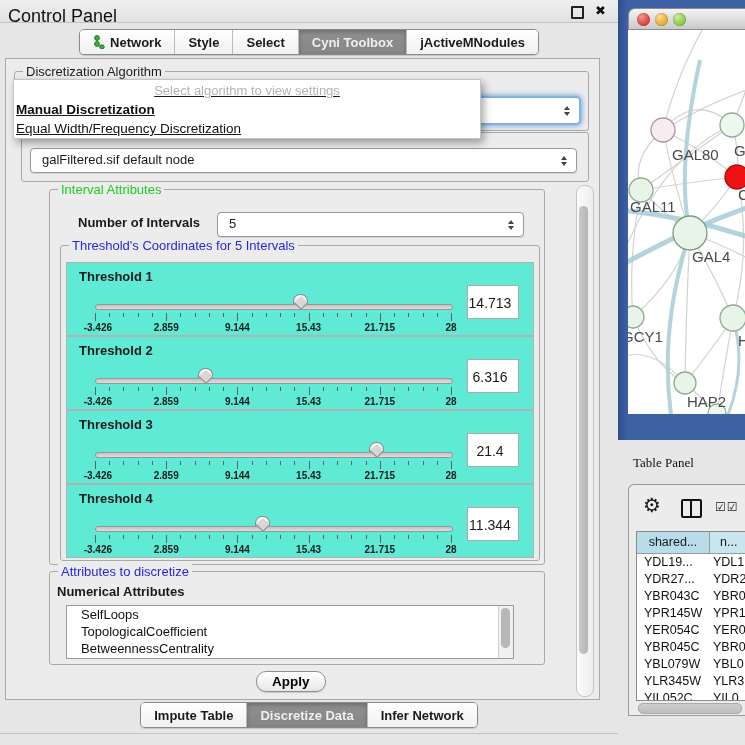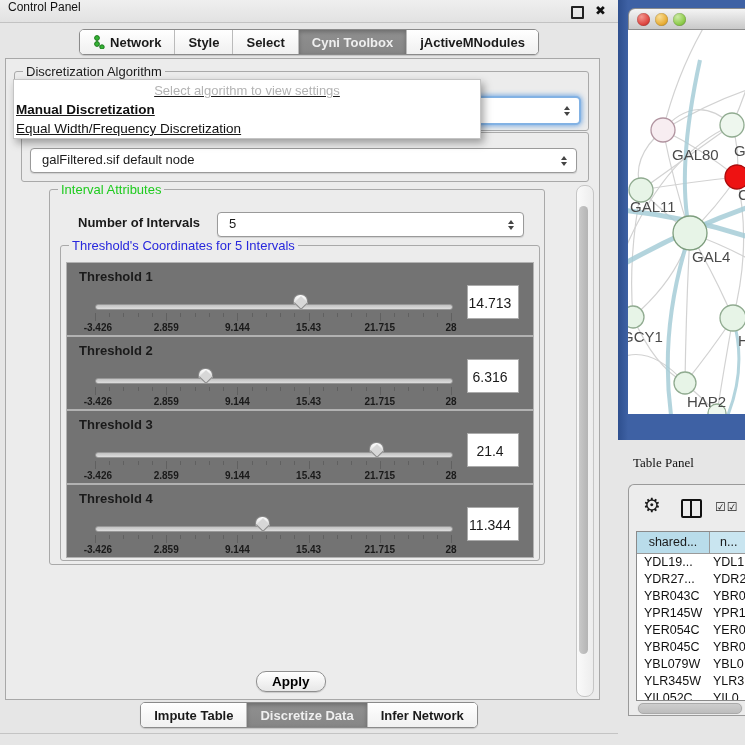--- a/index.html
+++ b/index.html
@@ -3,21 +3,21 @@
 <meta charset="utf-8">
 <style>
   html,body{margin:0;padding:0;background:#e6e6e6;}
   #root{position:relative;width:745px;height:745px;overflow:hidden;
         font-family:"Liberation Sans",sans-serif;background:#e6e6e6;color:#1a1a1a;}
   .abs{position:absolute;}
 
   
   .cp-titlebar{left:0;top:0;width:618px;height:22px;background:linear-gradient(#efefef,#e2e2e2);
                border-bottom:1px solid #c2c2c2;}
-  .cp-title{position:absolute;left:8px;top:0;font-size:12px;color:#111;}
+  .cp-title{position:absolute;left:8px;top:6px;font-size:18px;color:#111;}
   .float-icon{position:absolute;right:34px;top:6px;width:9px;height:9px;border:2px solid #222;border-radius:1px;}
   .close-icon{position:absolute;right:12px;top:3px;font-size:13px;font-weight:bold;color:#111;
               font-family:"DejaVu Sans",sans-serif;}
 
   .tabrow{display:flex;justify-content:center;}
   .tabgroup{display:inline-flex;border:1px solid #8a8a8a;border-radius:5px;overflow:hidden;
             background:#fff;box-shadow:0 1px 1px rgba(0,0,0,.15);height:24px;}
   .tab{display:flex;align-items:center;gap:5px;padding:0 13px;font-size:13px;font-weight:600;
        background:linear-gradient(#ffffff,#f0f0f0);color:#1a1a1a;border-left:1px solid #bbb;cursor:default;}
   .tab:first-child{border-left:none;}
@@ -47,21 +47,21 @@
   .popup-opt.bold{font-weight:bold;}
 
   
   .vscroll{position:absolute;background:linear-gradient(90deg,#fafafa,#ededed);border:1px solid #c6c6c6;}
   .vscroll .thumb{position:absolute;left:2px;width:9px;border-radius:5px;
                   background:linear-gradient(90deg,#c9c9c9,#b4b4b4);}
   .hscroll-track{position:absolute;background:#e3e3e3;border-radius:5px;}
   .hscroll-thumb{position:absolute;background:linear-gradient(#cdcdcd,#bdbdbd);border-radius:5px;border:1px solid #aaa;}
 
   
-  .thr-box{position:absolute;left:5px;width:466px;height:72px;background:#737373;border:1px solid #b2b2b2;}
+  .thr-box{position:absolute;left:5px;width:466px;height:72px;background:#5eead4;border:1px solid #b2b2b2;}
   .thr-label{position:absolute;left:12px;top:6px;font-size:13px;font-weight:bold;}
   .track{position:absolute;left:28px;top:41px;width:356px;height:4px;border:1px solid #979797;
          border-radius:3px;background:linear-gradient(#c2c2c2,#dedede);}
   .thumb-w{position:absolute;top:31px;width:15px;height:19px;}
   .thumb-top{width:13px;height:9px;border:1px solid #8a8a8a;border-bottom:none;
              border-radius:7px 7px 0 0;background:linear-gradient(#fdfdfd,#dcdcdc);}
   .thumb-bot{width:9px;height:9px;transform:rotate(45deg);margin:-6px 0 0 3px;
              border-right:1px solid #8a8a8a;border-bottom:1px solid #8a8a8a;background:#d7d7d7;}
   .ticks{position:absolute;left:28px;top:50px;width:357px;height:9px;}
   .tick{position:absolute;top:0;width:1px;background:#606060;}
@@ -378,20 +378,34 @@
                 <span class="ticklabel" style="left: 213.6px;">15.43</span>
                 <span class="ticklabel" style="left: 284.8px;">21.715</span>
                 <span class="ticklabel" style="left: 356px;">28</span>
               </div>
               <div class="valuebox">11.344</div>
             </div>
           </div>
       </div>
     </div>
 
+    <div class="fieldset" style="left:43px;top:512px;width:494px;height:92px;">
+      <span class="legend" id="attributes-legend" style="color: rgb(39, 39, 221);">Attributes to discretize</span>
+      <span class="abs" style="left:7px;top:12px;font-size:13px;font-weight:bold;">Numerical Attributes</span>
+      <div class="listbox" style="left:16px;top:33px;width:446px;height:52px;">
+        <div id="attr-list">
+            <div class="listitem">SelfLoops</div>
+            <div class="listitem">TopologicalCoefficient</div>
+            <div class="listitem">BetweennessCentrality</div>
+          </div>
+        <div class="list-scroll">
+          <div class="thumb"></div>
+        </div>
+      </div>
+    </div>
 
     <button class="apply-btn" style="left:250px;top:612px;">Apply</button>
   </div>
 
   <div class="abs tabrow" style="left:0;top:702px;width:618px;">
     <div class="tabgroup" id="bottom-tabs">
         <div class="tab">
           <span>Impute Table</span>
         </div>
         <div class="tab sel">

